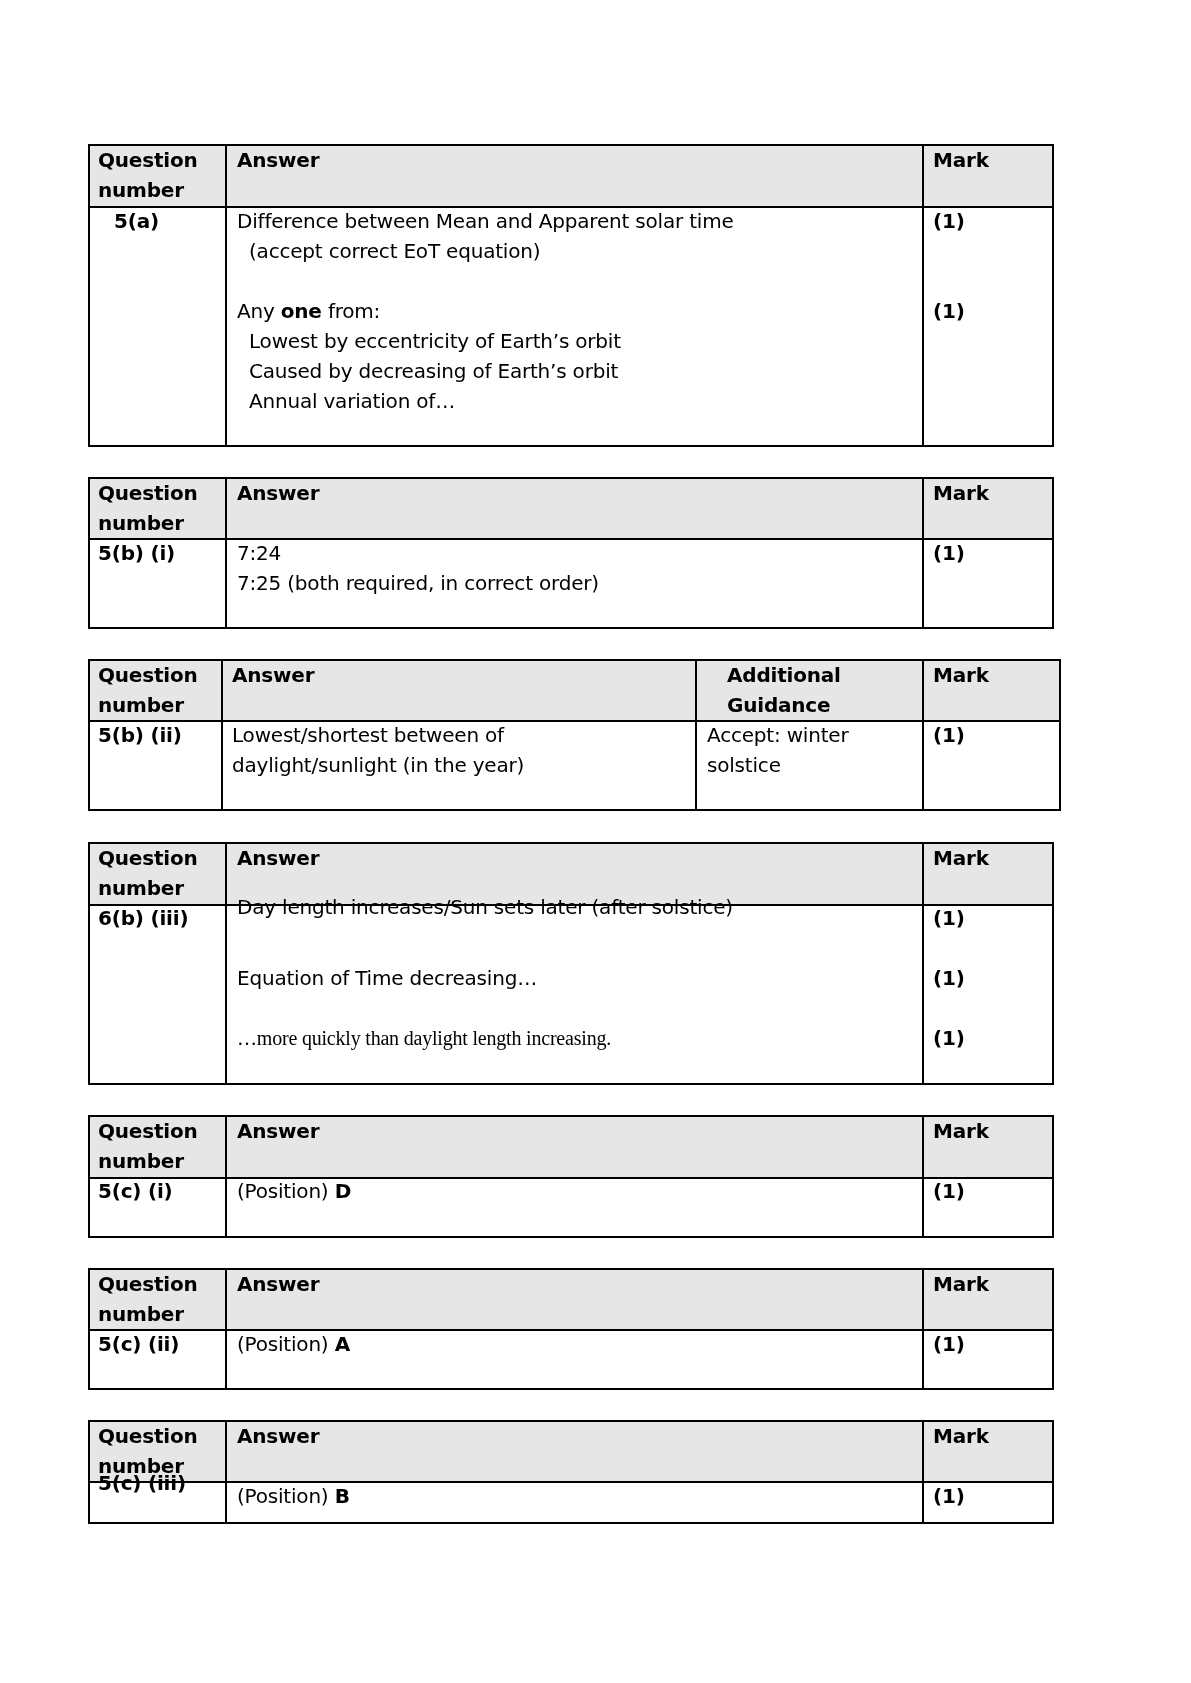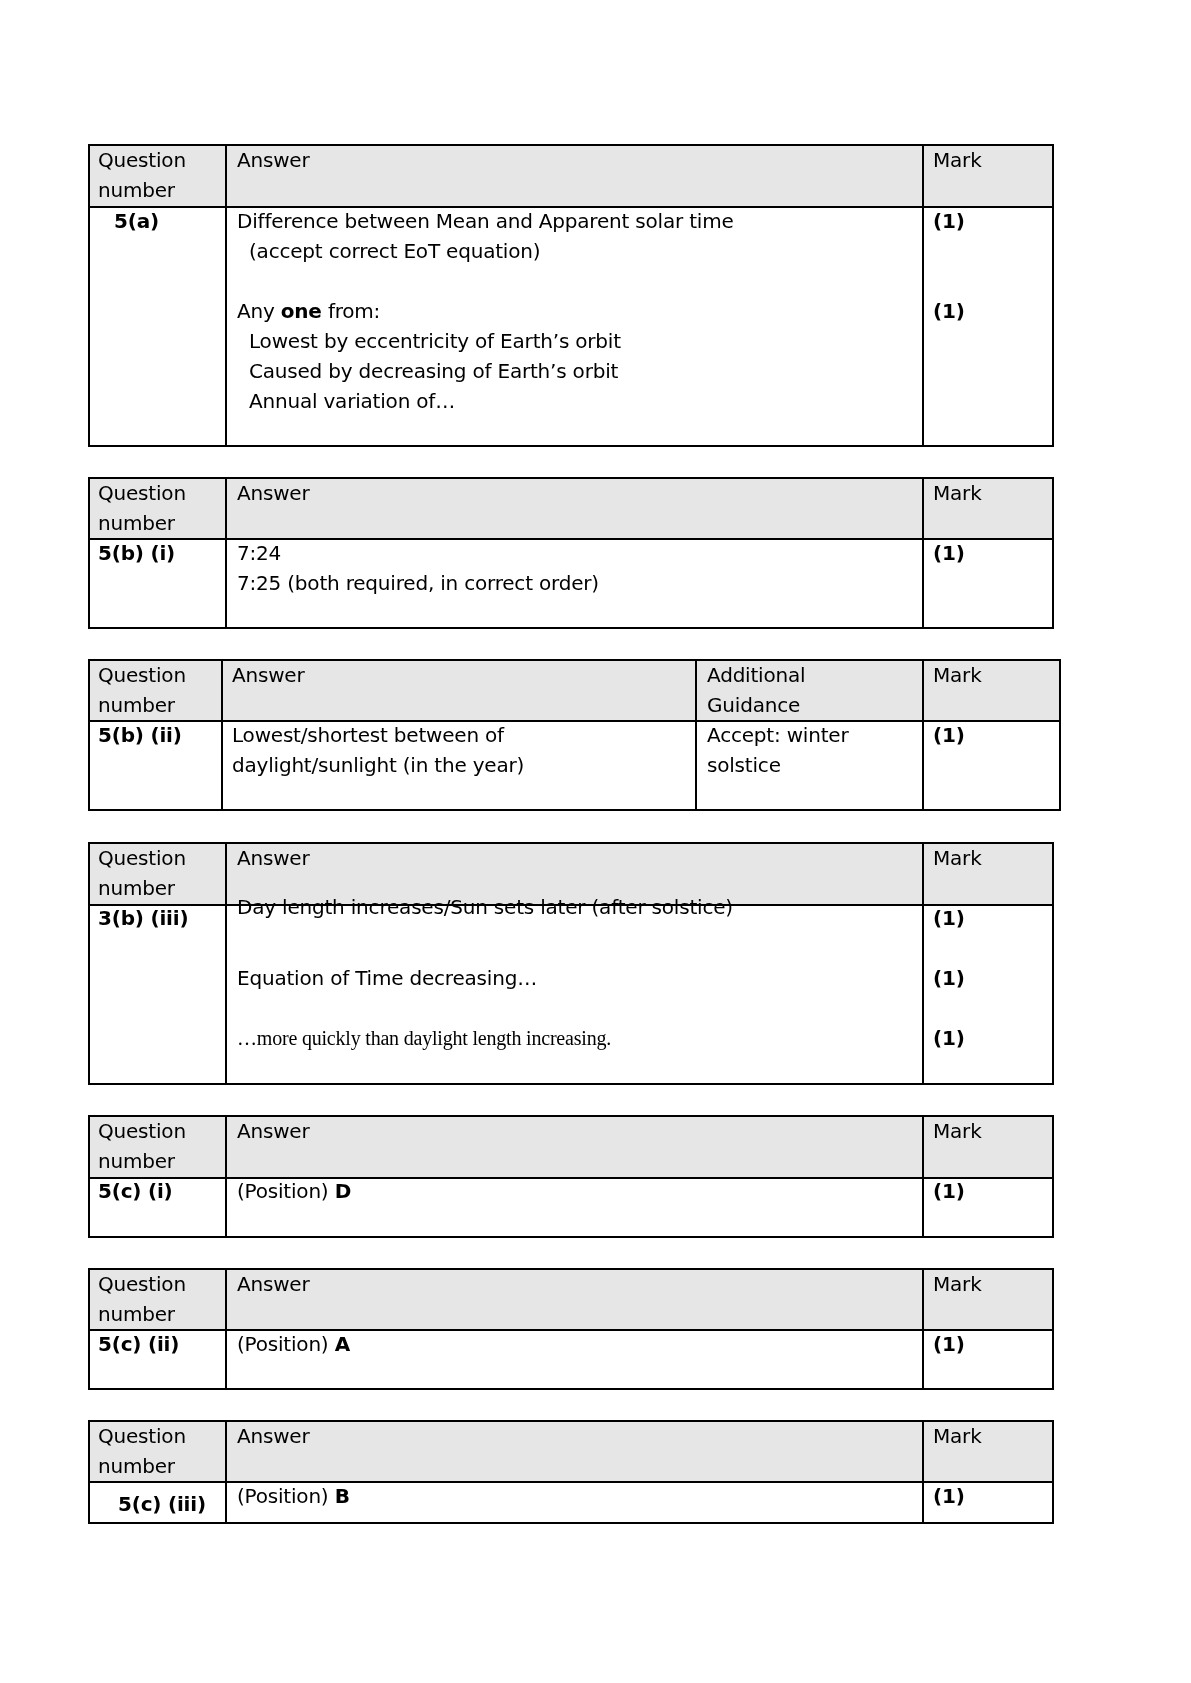--- a/index.html
+++ b/index.html
@@ -2,21 +2,21 @@
 <html><head>
 <meta charset="utf-8">
 <style>
   html, body { margin:0; padding:0; background:#fff; }
   body { width:1191px; height:1683px; position:relative; overflow:hidden;
          font-family:"DejaVu Sans", sans-serif; color:#000; }
   .ms-table { position:absolute; border:2.5px solid #000; box-sizing:border-box; }
   .ms-table .hdr { position:absolute; left:0; right:0; top:0; background:#e6e6e6; border-bottom:2.5px solid #000; box-sizing:border-box; }
   .ms-table .vline { position:absolute; top:0; bottom:0; width:2px; background:#000; }
   .cell { position:absolute; font-size:20px; line-height:30px; letter-spacing:-0.2px; }
-  .hcell { font-weight:normal; }
+  .hcell { font-weight:bold; }
   .qnum { font-weight:bold; }
   .line { display:block; height:30px; white-space:nowrap; }
   .indent { padding-left:12px; }
   .mark { font-weight:bold; }
 </style>
 </head>
 <body>
 
 <div class="ms-table" style="left:88px; top:144px; width:966px; height:303px;">
   <div class="hdr" style="height:62px;"></div>
@@ -65,21 +65,21 @@
 <div class="ms-table" style="left:88px; top:659px; width:973px; height:152px;">
   <div class="hdr" style="height:61px;"></div>
   <div class="vline" style="left:131px;"></div>
   <div class="vline" style="left:605px;"></div>
   <div class="vline" style="left:832px;"></div>
   <div class="cell hcell" style="left:8px; top:-1px;">
     <span class="line">Question</span>
     <span class="line">number</span>
   </div>
   <div class="cell hcell" style="left:142px; top:-1px;">Answer</div>
-  <div class="cell hcell" style="left:617px; top:-1px;">
+  <div class="cell hcell" style="left:637px; top:-1px;">
     <span class="line">Additional</span>
     <span class="line">Guidance</span>
   </div>
   <div class="cell hcell" style="left:843px; top:-1px;">Mark</div>
 
   <div class="cell qnum" style="left:8px; top:59px;">5(b) (ii)</div>
   <div class="cell" style="left:142px; top:59px;">
     <span class="line">Lowest/shortest between of</span>
     <span class="line">daylight/sunlight (in the year)</span>
   </div>
@@ -94,21 +94,21 @@
   <div class="hdr" style="height:62px;"></div>
   <div class="vline" style="left:135px;"></div>
   <div class="vline" style="left:832px;"></div>
   <div class="cell hcell" style="left:8px; top:-1px;">
     <span class="line">Question</span>
     <span class="line">number</span>
   </div>
   <div class="cell hcell" style="left:147px; top:-1px;">Answer</div>
   <div class="cell hcell" style="left:843px; top:-1px;">Mark</div>
 
-  <div class="cell qnum" style="left:8px; top:59px;">3(b) (iii)</div>
+  <div class="cell qnum" style="left:8px; top:59px;">6(b) (iii)</div>
   <div class="cell" style="left:147px; top:48px;">Day length increases/Sun sets later (after solstice)</div>
   <div class="cell" style="left:147px; top:119px;">Equation of Time decreasing…</div>
   <div class="cell" style="left:147px; top:179px;font-family:Liberation Serif, serif;">…more quickly than daylight length increasing.</div>
   <div class="cell mark" style="left:843px; top:59px;">(1)</div>
   <div class="cell mark" style="left:843px; top:119px;">(1)</div>
   <div class="cell mark" style="left:843px; top:179px;">(1)</div>
 </div>
 
 <div class="ms-table" style="left:88px; top:1115px; width:966px; height:123px;">
   <div class="hdr" style="height:62px;"></div>
@@ -146,16 +146,16 @@
   <div class="hdr" style="height:61px;"></div>
   <div class="vline" style="left:135px;"></div>
   <div class="vline" style="left:832px;"></div>
   <div class="cell hcell" style="left:8px; top:-1px;">
     <span class="line">Question</span>
     <span class="line">number</span>
   </div>
   <div class="cell hcell" style="left:147px; top:-1px;">Answer</div>
   <div class="cell hcell" style="left:843px; top:-1px;">Mark</div>
 
-  <div class="cell qnum" style="left:8px; top:67px;margin-left:20px;">5(c) (iii)</div>
+  <div class="cell qnum" style="left:8px; top:46px;">5(c) (iii)</div>
   <div class="cell" style="left:147px; top:59px;"><span>(Position) </span><b>B</b></div>
   <div class="cell mark" style="left:843px; top:59px;">(1)</div>
 </div>
 
 </body></html>

